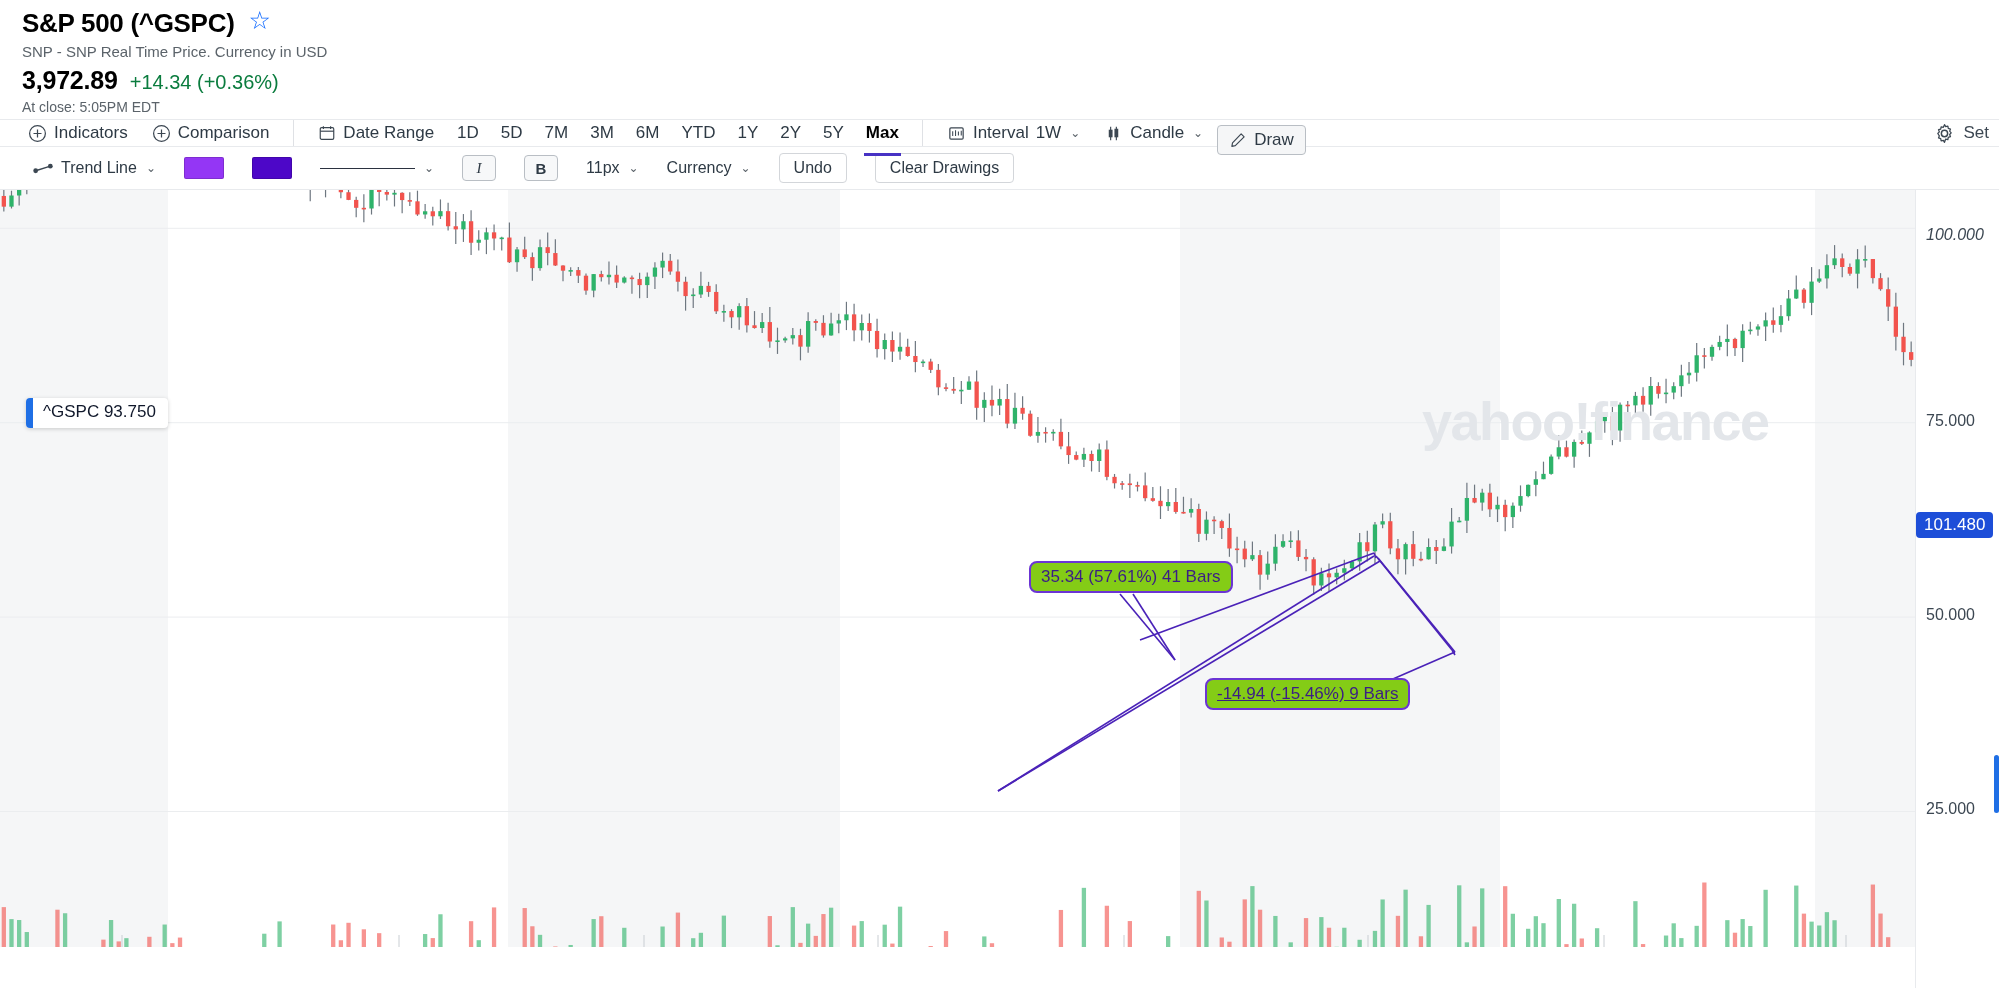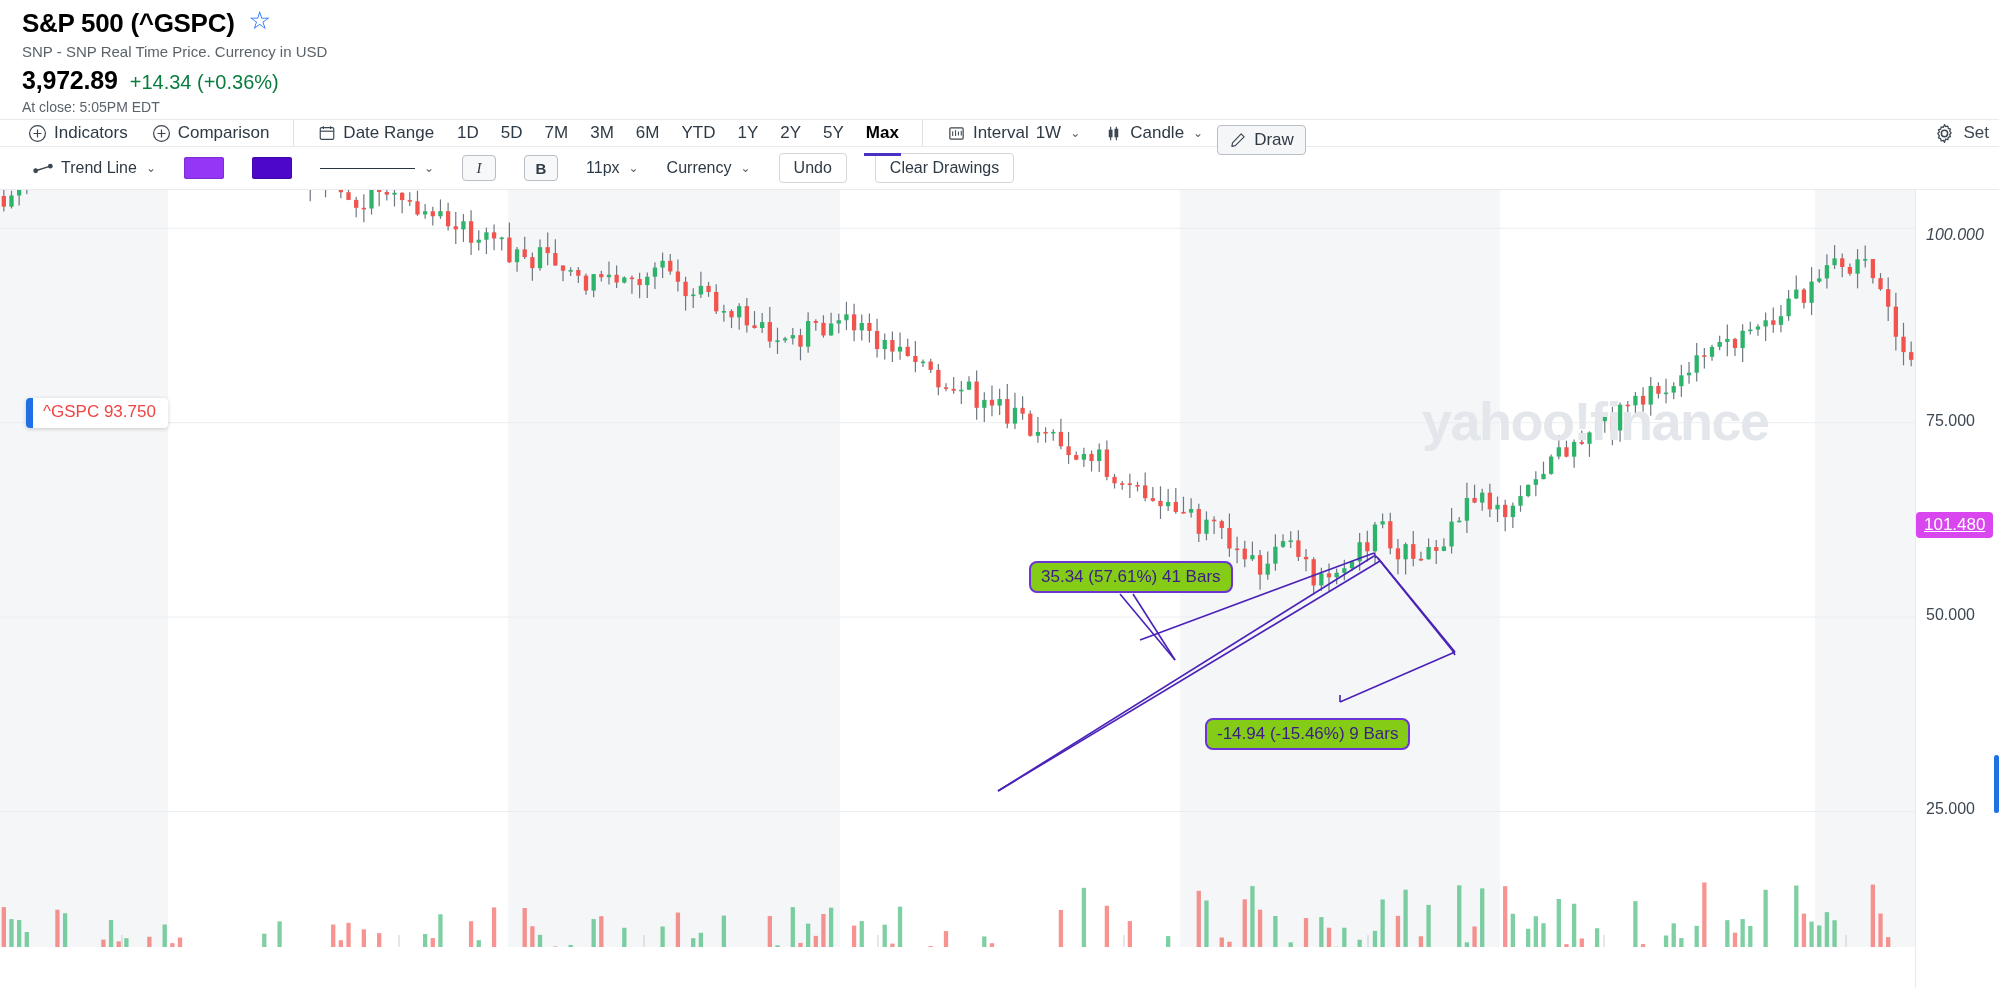--- a/index.html
+++ b/index.html
@@ -104,46 +104,46 @@
   
   #price-axis {
     position: absolute; right: 0; top: 0; width: 84px; height: 800px;
     border-left: 1px solid #e8eaed; background: #fff;
   }
   .axis-label {
     position: absolute; left: 10px; font-size: 16px; color: #3c4752; white-space: nowrap;
   }
   #last-price-badge {
     position: absolute; left: 0px; top: 322px;
-    background: #d946ef; color: #fff; font-size: 17px; font-weight: 500;
-    padding: 3px 8px; border-radius: 4px; white-space: nowrap; text-decoration: underline;
+    background: #1d4ed8; color: #fff; font-size: 17px; font-weight: 500;
+    padding: 3px 8px; border-radius: 4px; white-space: nowrap;
   }
   #axis-scroll-handle {
     position: absolute; right: 0px; top: 565px; width: 5px; height: 58px;
     background: #1f6fe5; border-radius: 3px;
   }
 
   
   #ticker-flag {
     position: absolute; left: 26px; top: 208px;
     display: flex; align-items: stretch;
     background: #fff; border-radius: 4px; box-shadow: 0 1px 4px rgba(0,0,0,.18);
     height: 30px;
   }
   #ticker-flag .bar { width: 7px; background: #1f6fe5; border-radius: 4px 0 0 4px; }
-  #ticker-flag .txt { padding: 4px 12px 4px 10px; font-size: 17px; color: #ef4444; white-space: nowrap; }
+  #ticker-flag .txt { padding: 4px 12px 4px 10px; font-size: 17px; color: #0f172a; white-space: nowrap; }
 
   
   .annot {
     position: absolute;
     background: #84cc16; border: 2px solid #6b34d4; border-radius: 8px;
     color: #3b1d86; font-size: 17px; padding: 4px 10px; white-space: nowrap;
   }
   #annot-up { left: 1029px; top: 371px; }
-  #annot-down { left: 1205px; top: 528px; }
+  #annot-down { left: 1205px; top: 488px; text-decoration: underline; }
 </style>
 </head>
 <body>
 
 <div id="quote-header">
   <div class="qh-row1">
     <span id="symbol-title">S&amp;P 500 (^GSPC)</span>
     <span id="follow-star">☆</span>
   </div>
   <div id="exchange-line">SNP - SNP Real Time Price. Currency in USD</div>

